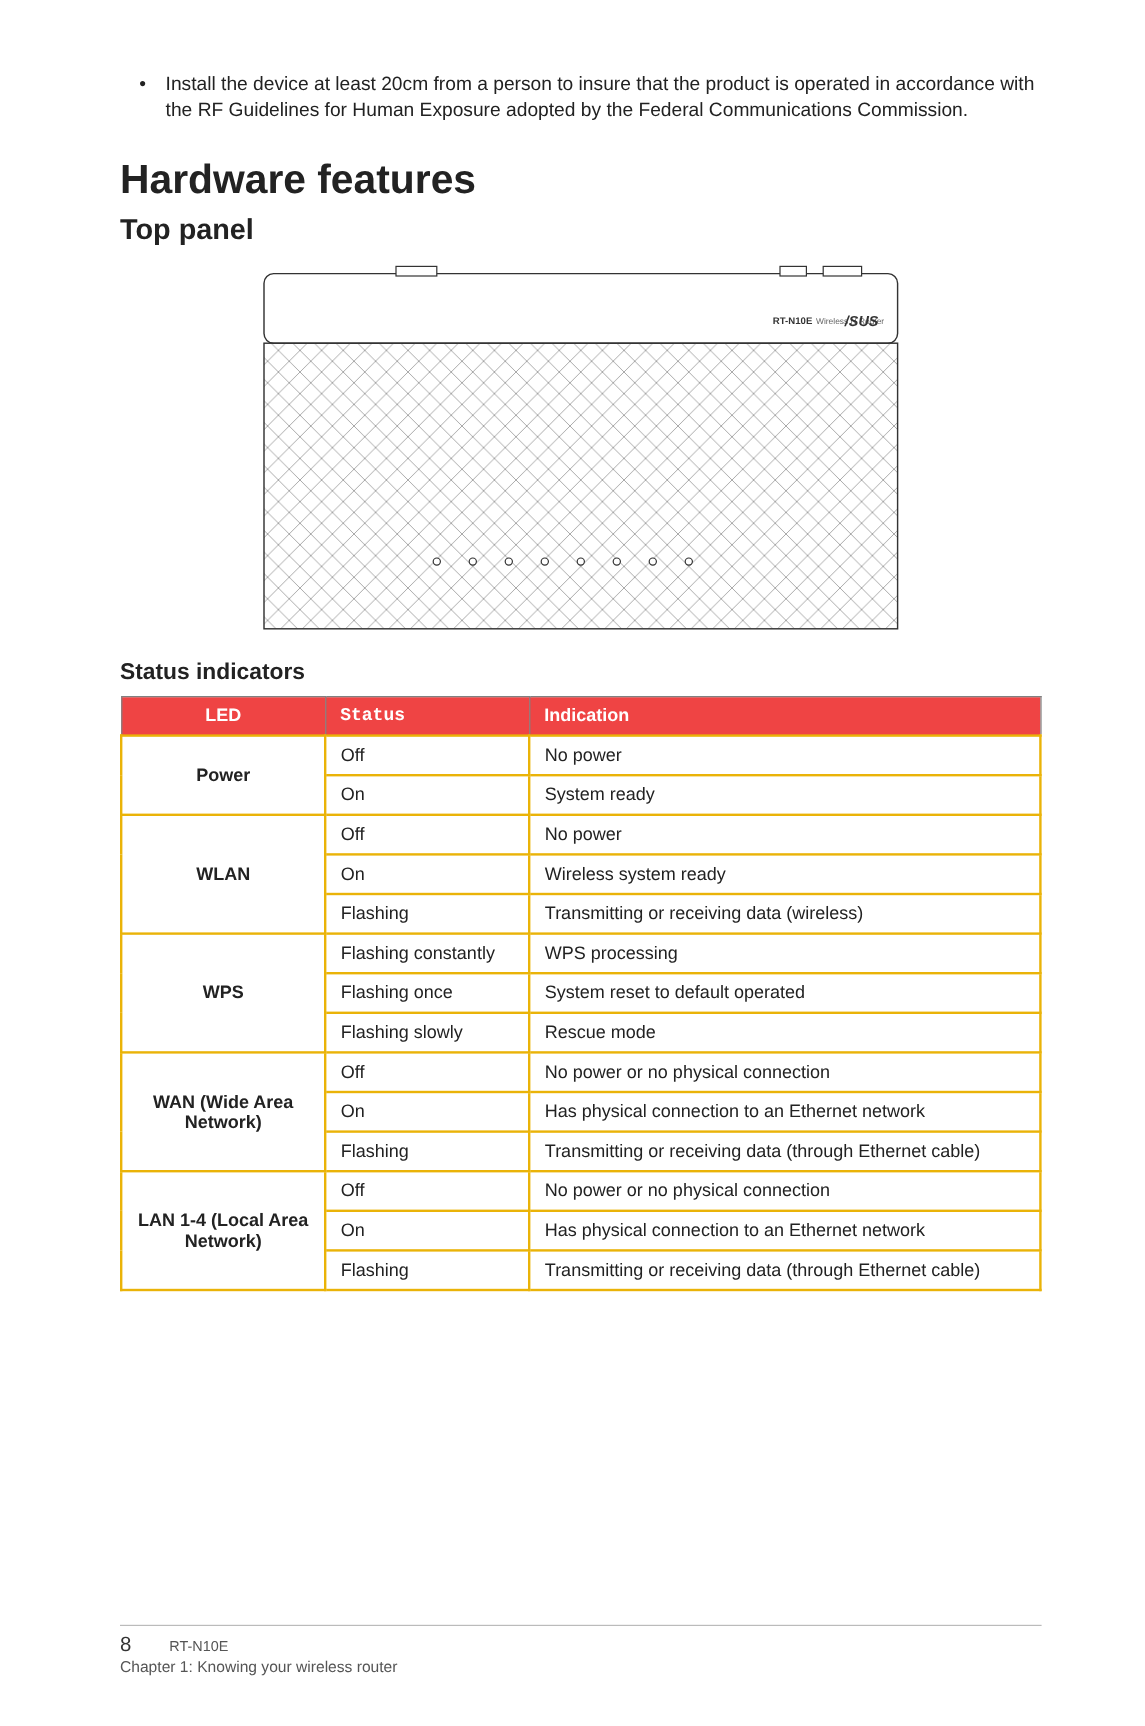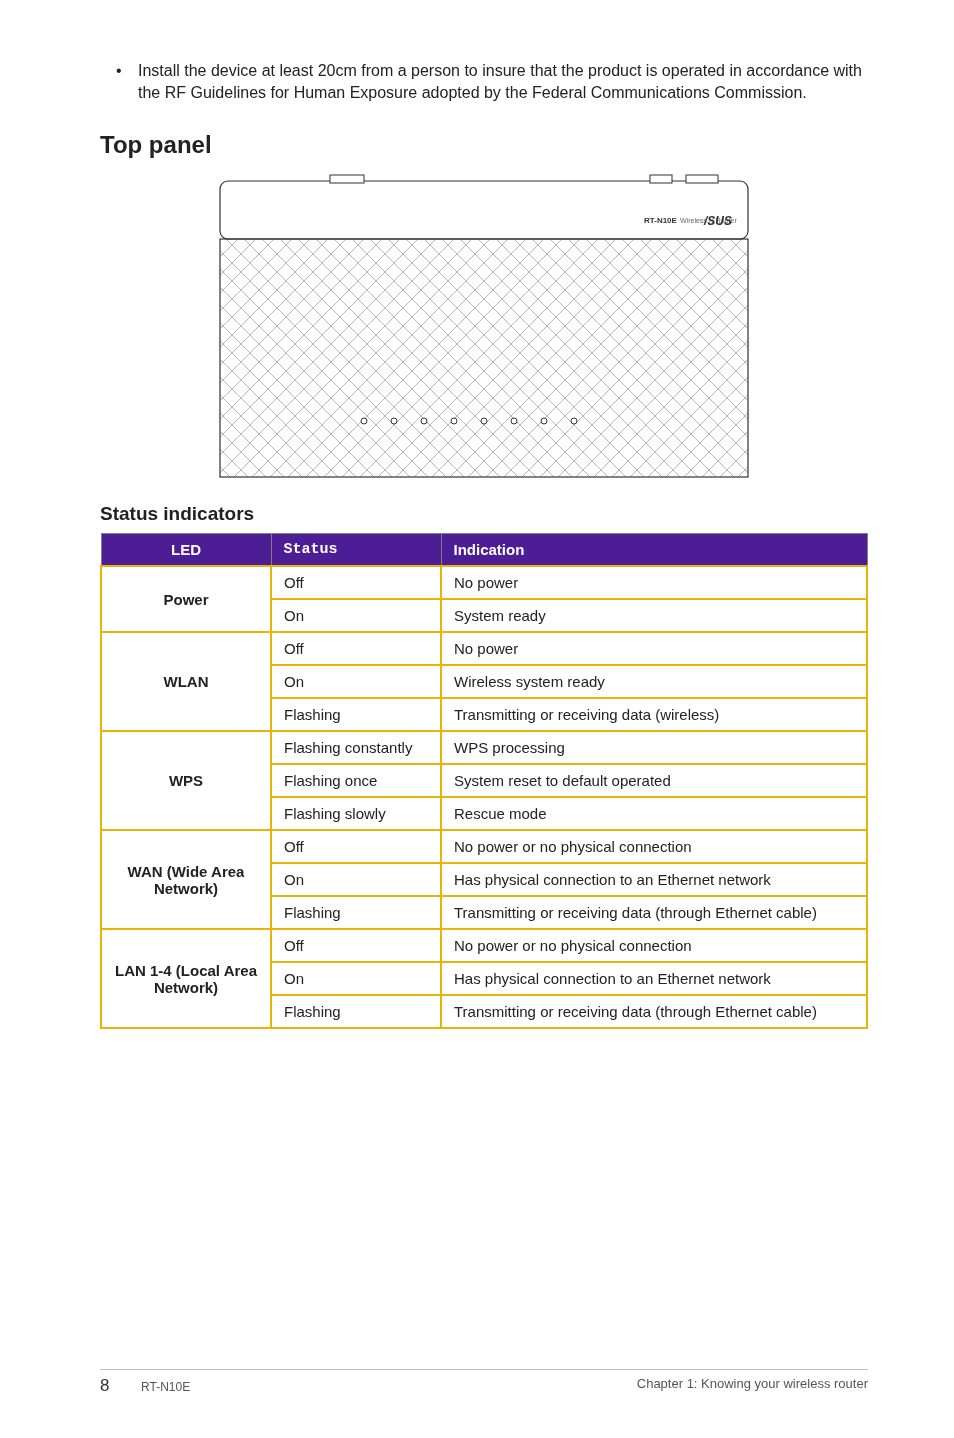--- a/index.html
+++ b/index.html
@@ -5,40 +5,41 @@
   * { box-sizing: border-box; margin: 0; padding: 0; }
   html, body { width: 954px; height: 1438px; background: #fff; font-family: Arial, Helvetica, sans-serif; color: #222; }
   .page { padding: 60px 86px 40px 100px; position: relative; height: 100%; }
   .bullet-row { display: flex; gap: 16px; font-size: 16px; line-height: 1.35; margin-bottom: 28px; margin-left: 16px; }
   .bullet-dot { width: 6px; flex: 0 0 6px; }
   h1 { font-size: 34px; font-weight: bold; margin-bottom: 8px; }
   h2 { font-size: 24px; font-weight: bold; margin-bottom: 14px; }
   h3 { font-size: 19px; font-weight: bold; margin-bottom: 8px; }
   .device-img { display: block; margin: 6px auto 20px auto; }
   table.status { width: 100%; border-collapse: collapse; font-size: 15px; }
-  table.status th { background: #4c1d95; color: #fff; font-weight: bold; text-align: left; padding: 7px 12px; border: 1px solid #808080; }
+  table.status th { background: #ef4444; color: #fff; font-weight: bold; text-align: left; padding: 7px 12px; border: 1px solid #808080; }
   table.status th.led { text-align: center; width: 170px; }
   table.status th.stat { width: 170px; font-family: Liberation Mono, monospace; }
   table.status td { border: 2px solid #eab308; padding: 7px 12px; vertical-align: middle; }
   table.status td.ledcell { font-weight: bold; text-align: center; margin-left: 13px; }
-  .footer { position: absolute; bottom: 42px; left: 100px; right: 86px; border-top: 1px solid #bbb; padding-top: 6px; display: flex; justify-content: space-between; font-size: 13px; color: #555; }
+  .footer { position: absolute; bottom: 42px; left: 100px; right: 86px; border-top: 1px solid #bbb; padding-top: 6px; display: flex; justify-content: space-between; font-size: 13px; color: #555; flex-direction: column; }
   .footer .pn { font-size: 17px; color: #333; margin-right: 28px; }
   .footer .model { font-size: 12px; }
   .footer .chap { font-size: 13px; }
 </style>
 </head>
 <body>
 
 <div class="page">
 
   <div class="bullet-row">
     <div class="bullet-dot">•</div>
     <div>Install the device at least 20cm from a person to insure that the product is operated in accordance with the RF Guidelines for Human Exposure adopted by the Federal Communications Commission.</div>
   </div>
 
+  <h1>Hardware features</h1>
   <h2>Top panel</h2>
 
   <svg class="device-img" width="540" height="310" viewBox="0 0 540 310">
     <defs>
       <pattern id="hatch" patternUnits="userSpaceOnUse" width="18" height="18" patternTransform="rotate(0)">
         <path d="M0 0 L18 18" stroke="#888" stroke-width="0.6"></path>
         <path d="M18 0 L0 18" stroke="#888" stroke-width="0.6"></path>
       </pattern>
     </defs>
 

